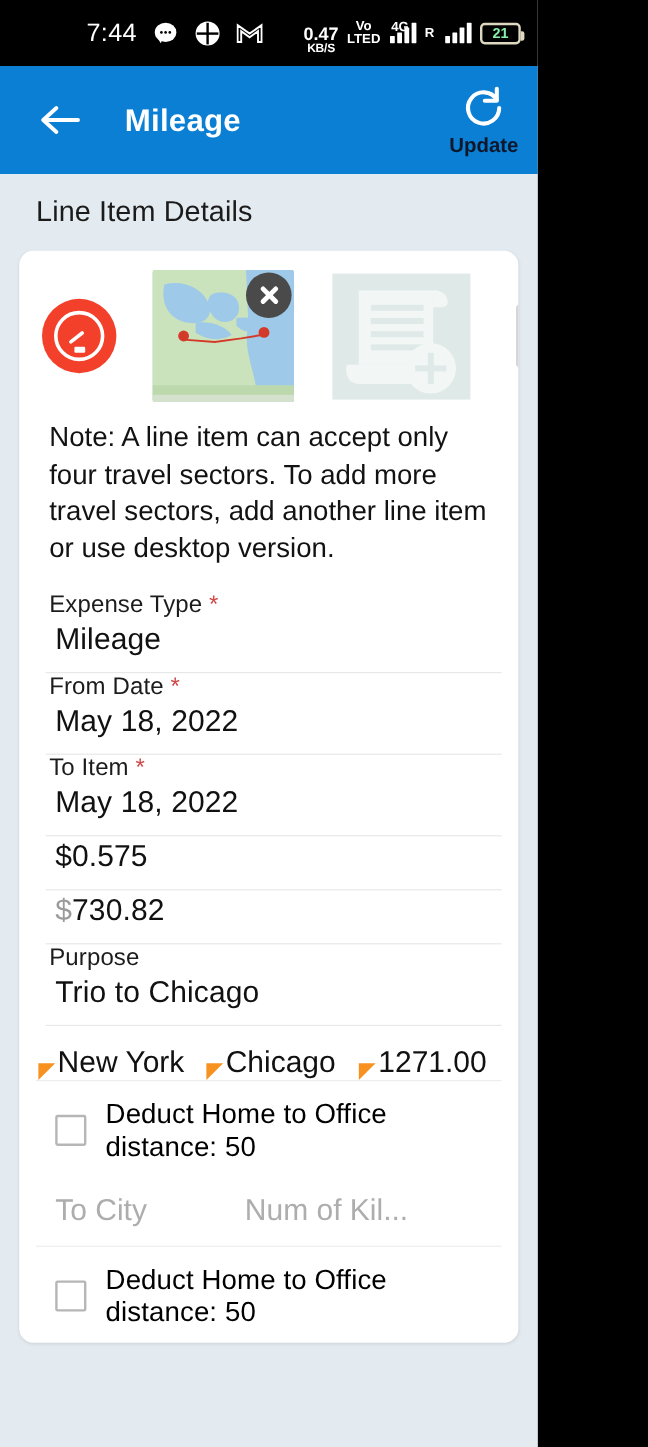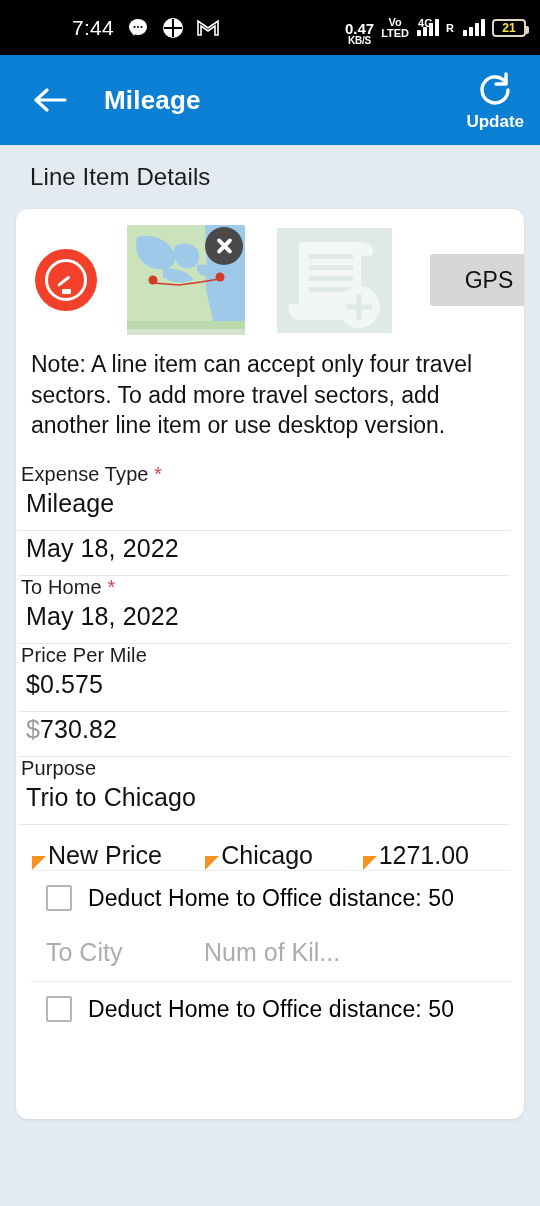--- a/index.html
+++ b/index.html
@@ -2,21 +2,21 @@
 <html><head>
 <meta charset="utf-8">
 <style>
   * { box-sizing: border-box; margin: 0; padding: 0; }
   html, body {
     width: 540px; height: 1206px;
     background: #000;
     font-family: "Liberation Sans", sans-serif;
     overflow: hidden;
   }
-  .phone { position: relative; width: 540px; height: 1206px; background: #e4ebf0; }
+  .phone { position: relative; width: 448px; height: 1206px; background: #e4ebf0; }
 
   
   .statusbar {
     height: 55px; background: #000; color: #fff;
     display: flex; align-items: center; position: relative;
   }
   .sb-left { display: flex; align-items: center; gap: 13px; margin-left: 72px; }
   .sb-time { font-size: 21px; font-weight: 500; letter-spacing: .3px; }
   .sb-icon { display: flex; align-items: center; }
   .sb-right {
@@ -31,21 +31,21 @@
   .sb-net { display: flex; align-items: flex-end; gap: 2px; position: relative; }
   .sb-4g { font-size: 11px; font-weight: 700; position: absolute; left: 2px; top: -2px; }
   .bars { display: flex; align-items: flex-end; gap: 2px; height: 17px; margin-left: 1px; }
   .bars i { width: 4px; background: #fff; display: block; border-radius: .5px; }
   .bars i:nth-child(1){ height:6px; } .bars i:nth-child(2){ height:9px; }
   .bars i:nth-child(3){ height:13px; } .bars i:nth-child(4){ height:17px; }
   .sb-r { font-size: 11px; font-weight: 600; margin-right: 1px; }
   .batt {
     width: 34px; height: 18px; border: 2px solid #ded8c0; border-radius: 4px;
     display: flex; align-items: center; justify-content: center; position: relative;
-    color: #fde047; font-size: 12px; font-weight: 700;
+    color: #86efac; font-size: 12px; font-weight: 700;
   }
   .batt::after {
     content:""; position:absolute; right:-5px; top:5px; width:3px; height:8px;
     background:#ded8c0; border-radius:0 2px 2px 0;
   }
 
   
   .appbar {
     height: 90px; background: #0b7fd4; display: flex; align-items: center;
     position: relative; padding: 0 16px;
@@ -54,21 +54,21 @@
     width: 46px; height: 46px; display: flex; align-items: center; justify-content: center;
     margin-left: 12px; cursor: pointer;
   }
   .appbar-title {
     color: #fff; font-size: 26px; font-weight: 700; margin-left: 30px; letter-spacing: .2px;
   }
   .update-btn {
     position: absolute; right: 16px; top: 14px;
     display: flex; flex-direction: column; align-items: center; cursor: pointer;
   }
-  .update-label { color:#ffffff; font-size: 17px; font-weight: 700; margin-top: 1px; }
+  .update-label { color:#0f172a; font-size: 17px; font-weight: 700; margin-top: 1px; }
 
   
   .content { position: relative; height: 1061px; background: #e4ebf0; }
   .section-title {
     font-size: 24px; color: #1b1b1b; padding: 18px 0 0 30px; letter-spacing: .1px;
   }
   .card {
     margin: 18px 16px 0 16px; background: #fff; border-radius: 12px;
     height: 910px; overflow: hidden; box-shadow: 0 1px 3px rgba(0,0,0,.10);
   }
@@ -111,26 +111,26 @@
     width: 115px; height: 105px; margin-left: 32px; background: #dfe9e8;
     position: relative; flex: 0 0 auto; cursor: pointer;
   }
   .gps-btn {
     margin-left: 38px; width: 118px; height: 52px; background: #d6d6d6;
     border-radius: 3px; display: flex; align-items: center; justify-content: center;
     font-size: 23px; color: #111; cursor: pointer; flex: 0 0 auto;
   }
 
   .note {
-    font-size: 23px; color: #121212; line-height: 1.33; padding: 0 16px 0 15px;
+    font-size: 23px; color: #121212; line-height: 1.33; padding: 0 16px 0 25px;
     margin-top: -2px;
   }
 
   
-  .fields { padding: 0 14px 0 2px; margin-top: 22px; }
+  .fields { padding: 0 14px 0 22px; margin-top: 22px; }
   .field { position: relative; padding-bottom: 4px; }
   .field-label {
     font-size: 20px; color: #1c1c1c; padding-left: 3px; letter-spacing: .1px;
   }
   .req { color: #d04a4a; font-size: 20px; }
   .field-value {
     font-size: 25px; color: #111; padding: 3px 0 8px 8px; letter-spacing: .1px;
   }
   .field-value .dim { color: #9b9b9b; }
   .underline { height: 1px; background: #e8e8e8; }
@@ -289,52 +289,52 @@
 
       <div class="fields">
 
         <div class="field">
           <div class="field-label"><span>Expense Type</span> <span class="req">*</span></div>
           <div class="field-value">Mileage</div>
         </div>
         <div class="underline"></div>
 
         <div class="field">
+          <div class="field-label"><span>From Date</span> <span class="req">*</span></div>
           <div class="field-value">May 18, 2022</div>
         </div>
         <div class="underline"></div>
 
         <div class="field">
-          <div class="field-label"><span>To Home</span> <span class="req">*</span></div>
+          <div class="field-label"><span>To Item</span> <span class="req">*</span></div>
           <div class="field-value">May 18, 2022</div>
         </div>
         <div class="underline"></div>
 
         <div class="field">
-          <div class="field-label">Price Per Mile</div>
           <div class="field-value">$0.575</div>
         </div>
         <div class="underline"></div>
 
         <div class="field">
           <div class="field-value"><span class="dim">$</span><span>730.82</span></div>
         </div>
         <div class="underline"></div>
 
         <div class="field">
           <div class="field-label">Purpose</div>
           <div class="field-value">Trio to Chicago</div>
         </div>
         <div class="underline"></div>
       </div>
 
       <div class="sector-row">
         <div class="sector-cells">
           <div class="sector-cell c1">
-            <div class="sector-text">New Price</div>
+            <div class="sector-text">New York</div>
             <div class="tri"></div>
           </div>
           <div class="sector-cell c2">
             <div class="sector-text">Chicago</div>
             <div class="tri"></div>
           </div>
           <div class="sector-cell c3">
             <div class="sector-text">1271.00</div>
             <div class="tri"></div>
           </div>

